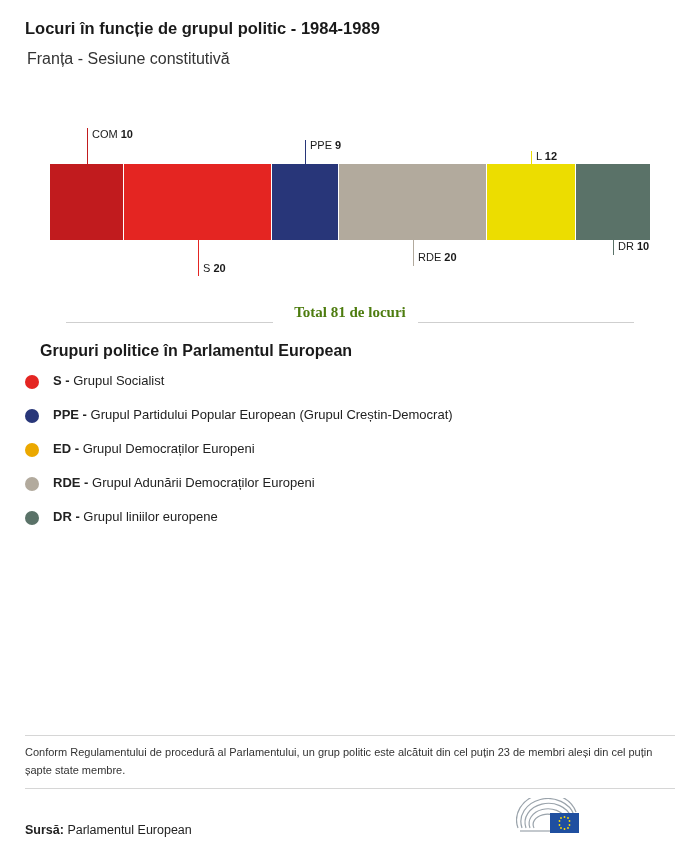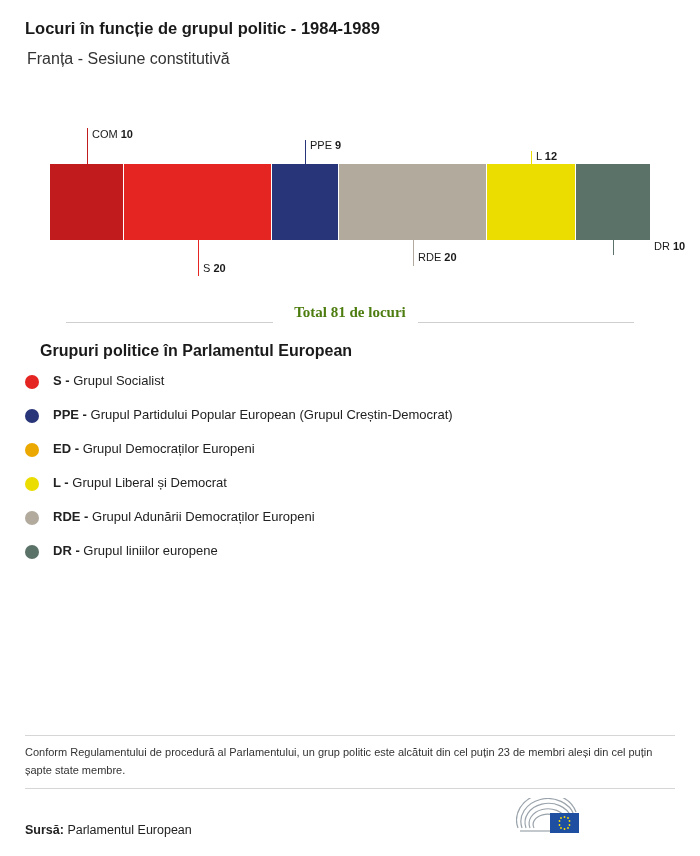--- a/index.html
+++ b/index.html
@@ -50,32 +50,31 @@
 <div class="callout" style="left:305px;top:140px;height:24px;background:#283679;"></div>
 <div class="clabel" style="left:310px;top:139px;"><span>PPE</span> <b>9</b></div>
 
 <div class="callout" style="left:413px;top:240px;height:26px;background:#b2aa9d;"></div>
 <div class="clabel" style="left:418px;top:251px;"><span>RDE</span> <b>20</b></div>
 
 <div class="callout" style="left:531px;top:151px;height:13px;background:#ecdd00;"></div>
 <div class="clabel" style="left:536px;top:150px;"><span>L</span> <b>12</b></div>
 
 <div class="callout" style="left:613px;top:240px;height:15px;background:#5a7268;"></div>
-<div class="clabel" style="left:654px;top:240px;"><span>DR</span> <b>10</b></div>
+<div class="clabel" style="left:618px;top:240px;"><span>DR</span> <b>10</b></div>
 
 <div class="total-line" style="left:66px;width:207px;"></div>
 <div class="total-line" style="left:418px;width:216px;"></div>
 <div class="total">Total 81 de locuri</div>
 
 <div class="legend-title">Grupuri politice în Parlamentul European</div>
 <div class="legend">
   <div class="li"><span class="dot" style="background:#e42522;"></span><b>S -</b> <span>Grupul Socialist</span></div>
   <div class="li"><span class="dot" style="background:#283679;"></span><b>PPE -</b> <span>Grupul Partidului Popular European (Grupul Creștin-Democrat)</span></div>
   <div class="li"><span class="dot" style="background:#eba800;"></span><b>ED -</b> <span>Grupul Democraților Europeni</span></div>
-  <div class="li"><span class="dot" style="background:#ecdd00;"></span><b>L -</b> <span>Grupul Liberal și Democrat</span></div>
   <div class="li"><span class="dot" style="background:#b2aa9d;"></span><b>RDE -</b> <span>Grupul Adunării Democraților Europeni</span></div>
   <div class="li"><span class="dot" style="background:#5a7268;"></span><b>DR -</b> <span>Grupul liniilor europene</span></div>
 </div>
 
 <div class="hr" style="top:735px;"></div>
 <div class="note">Conform Regulamentului de procedură al Parlamentului, un grup politic este alcătuit din cel puțin 23 de membri aleși din cel puțin șapte state membre.</div>
 <div class="hr" style="top:788px;"></div>
 
 <div class="source"><b>Sursă:</b> <span>Parlamentul European</span></div>
 

